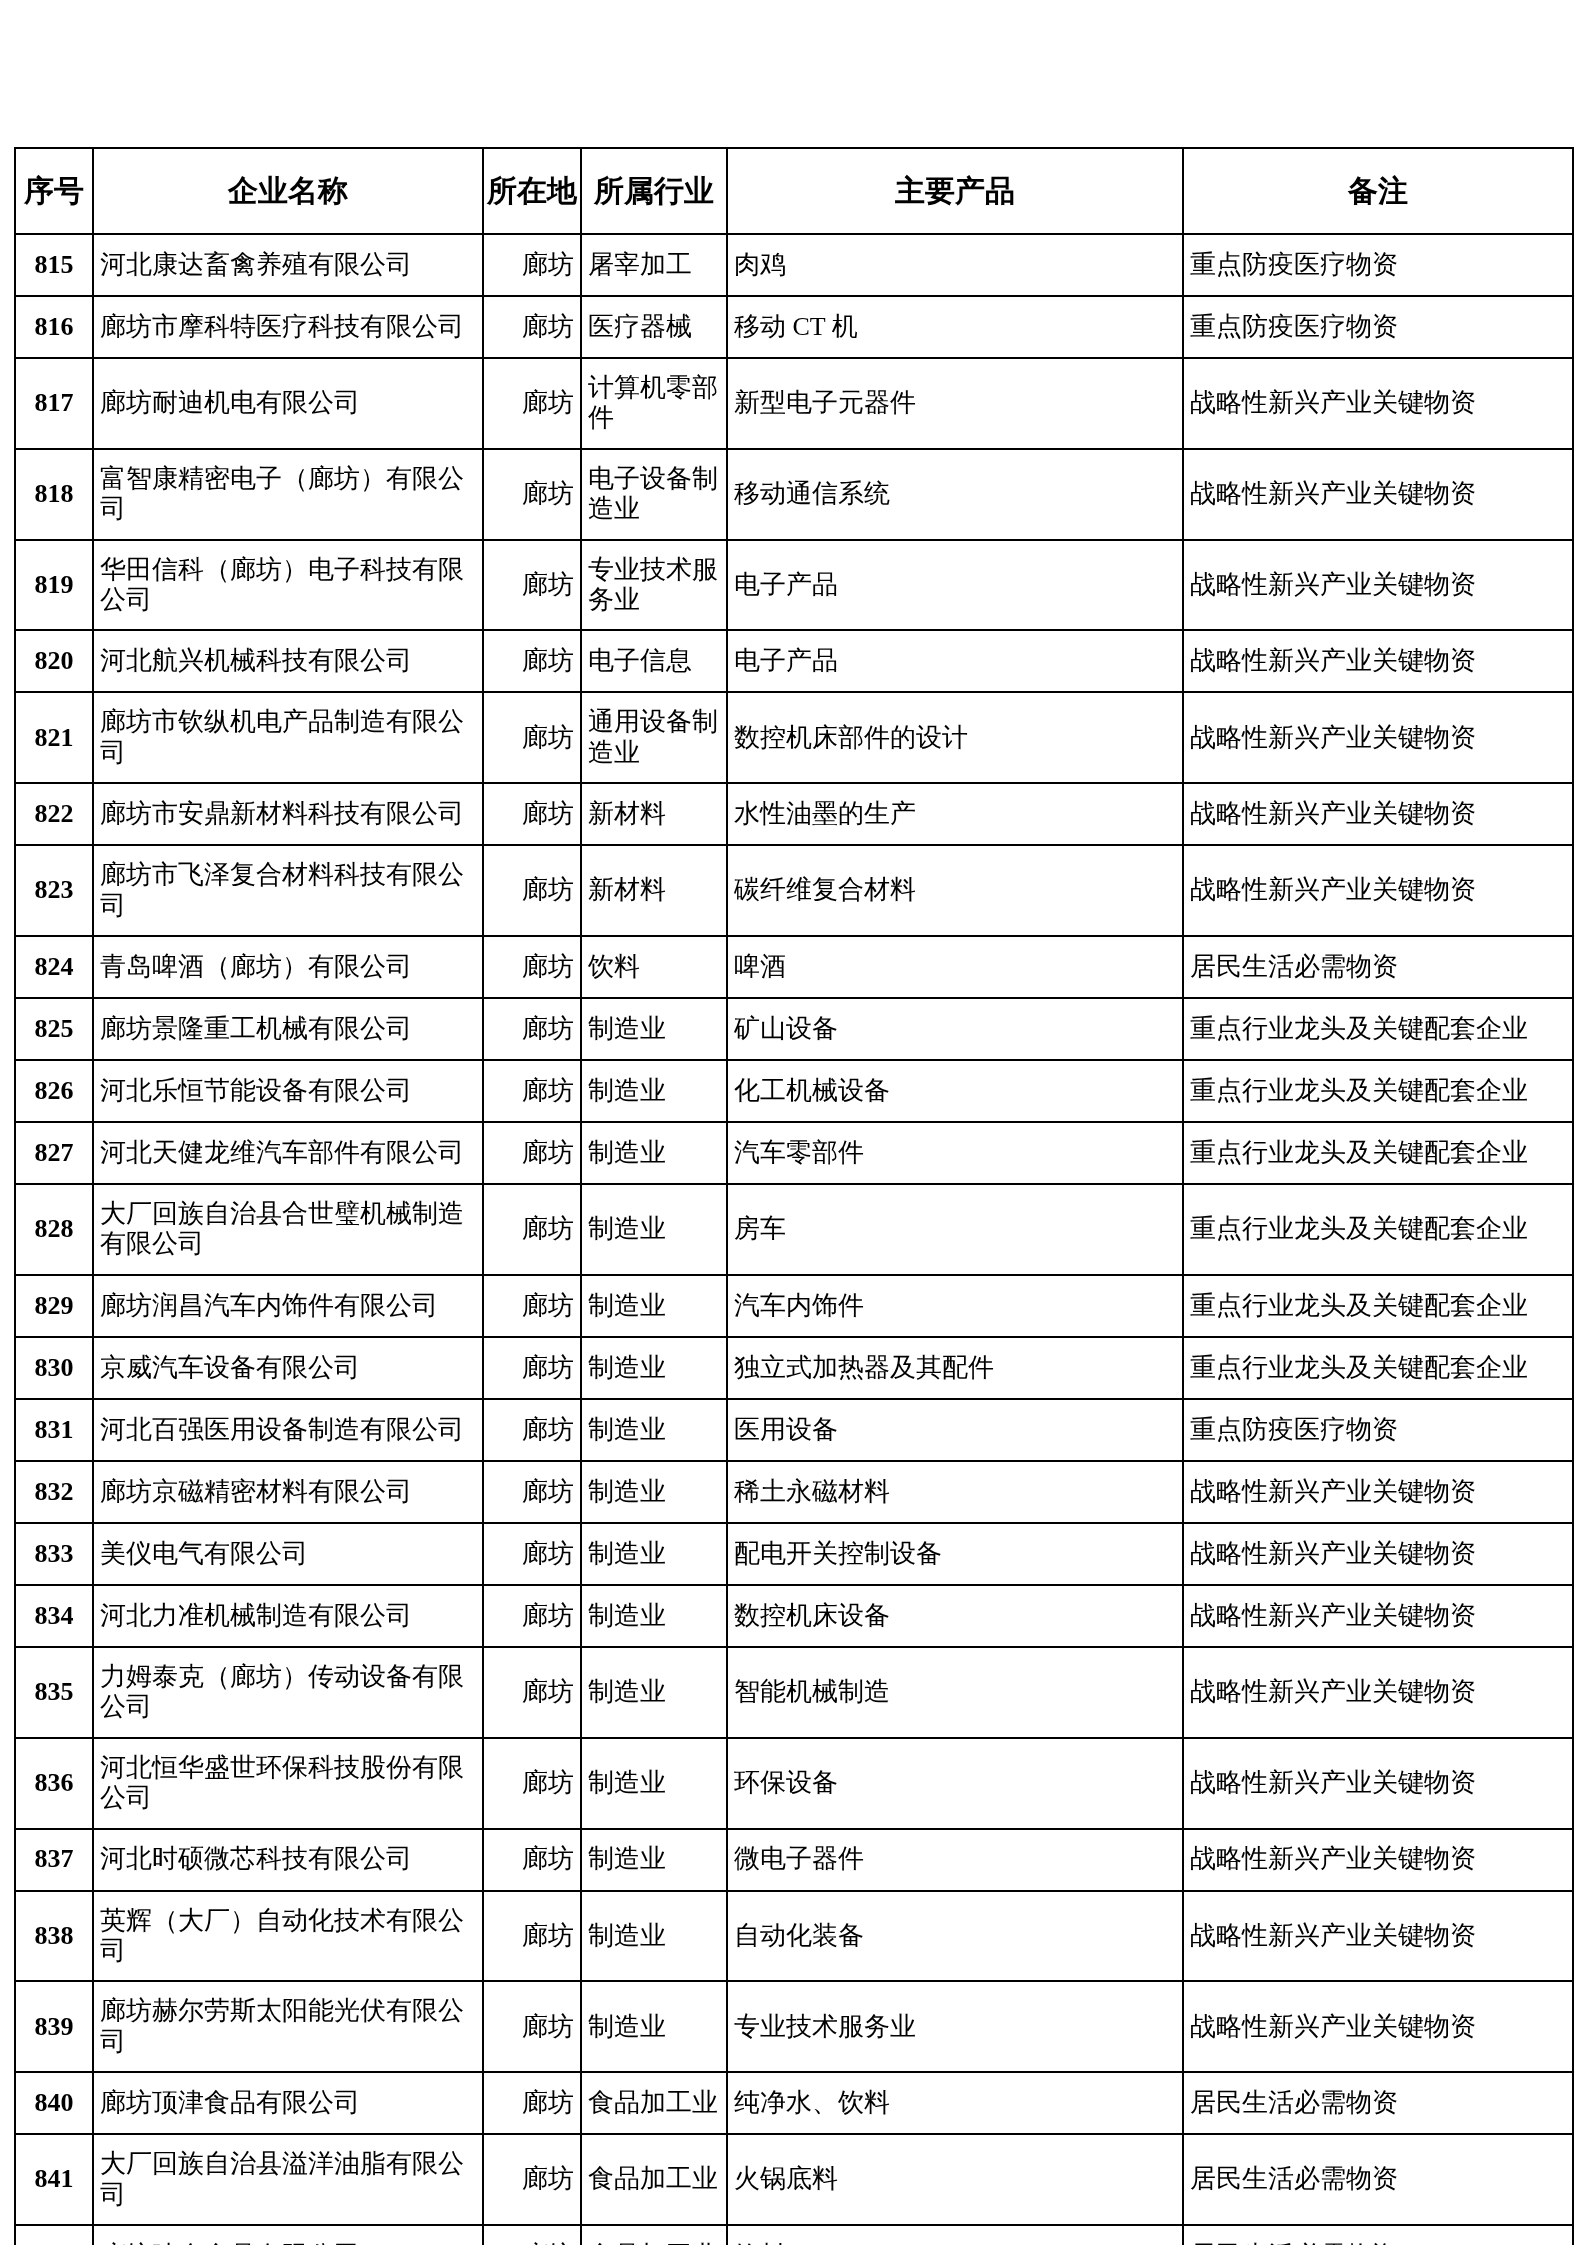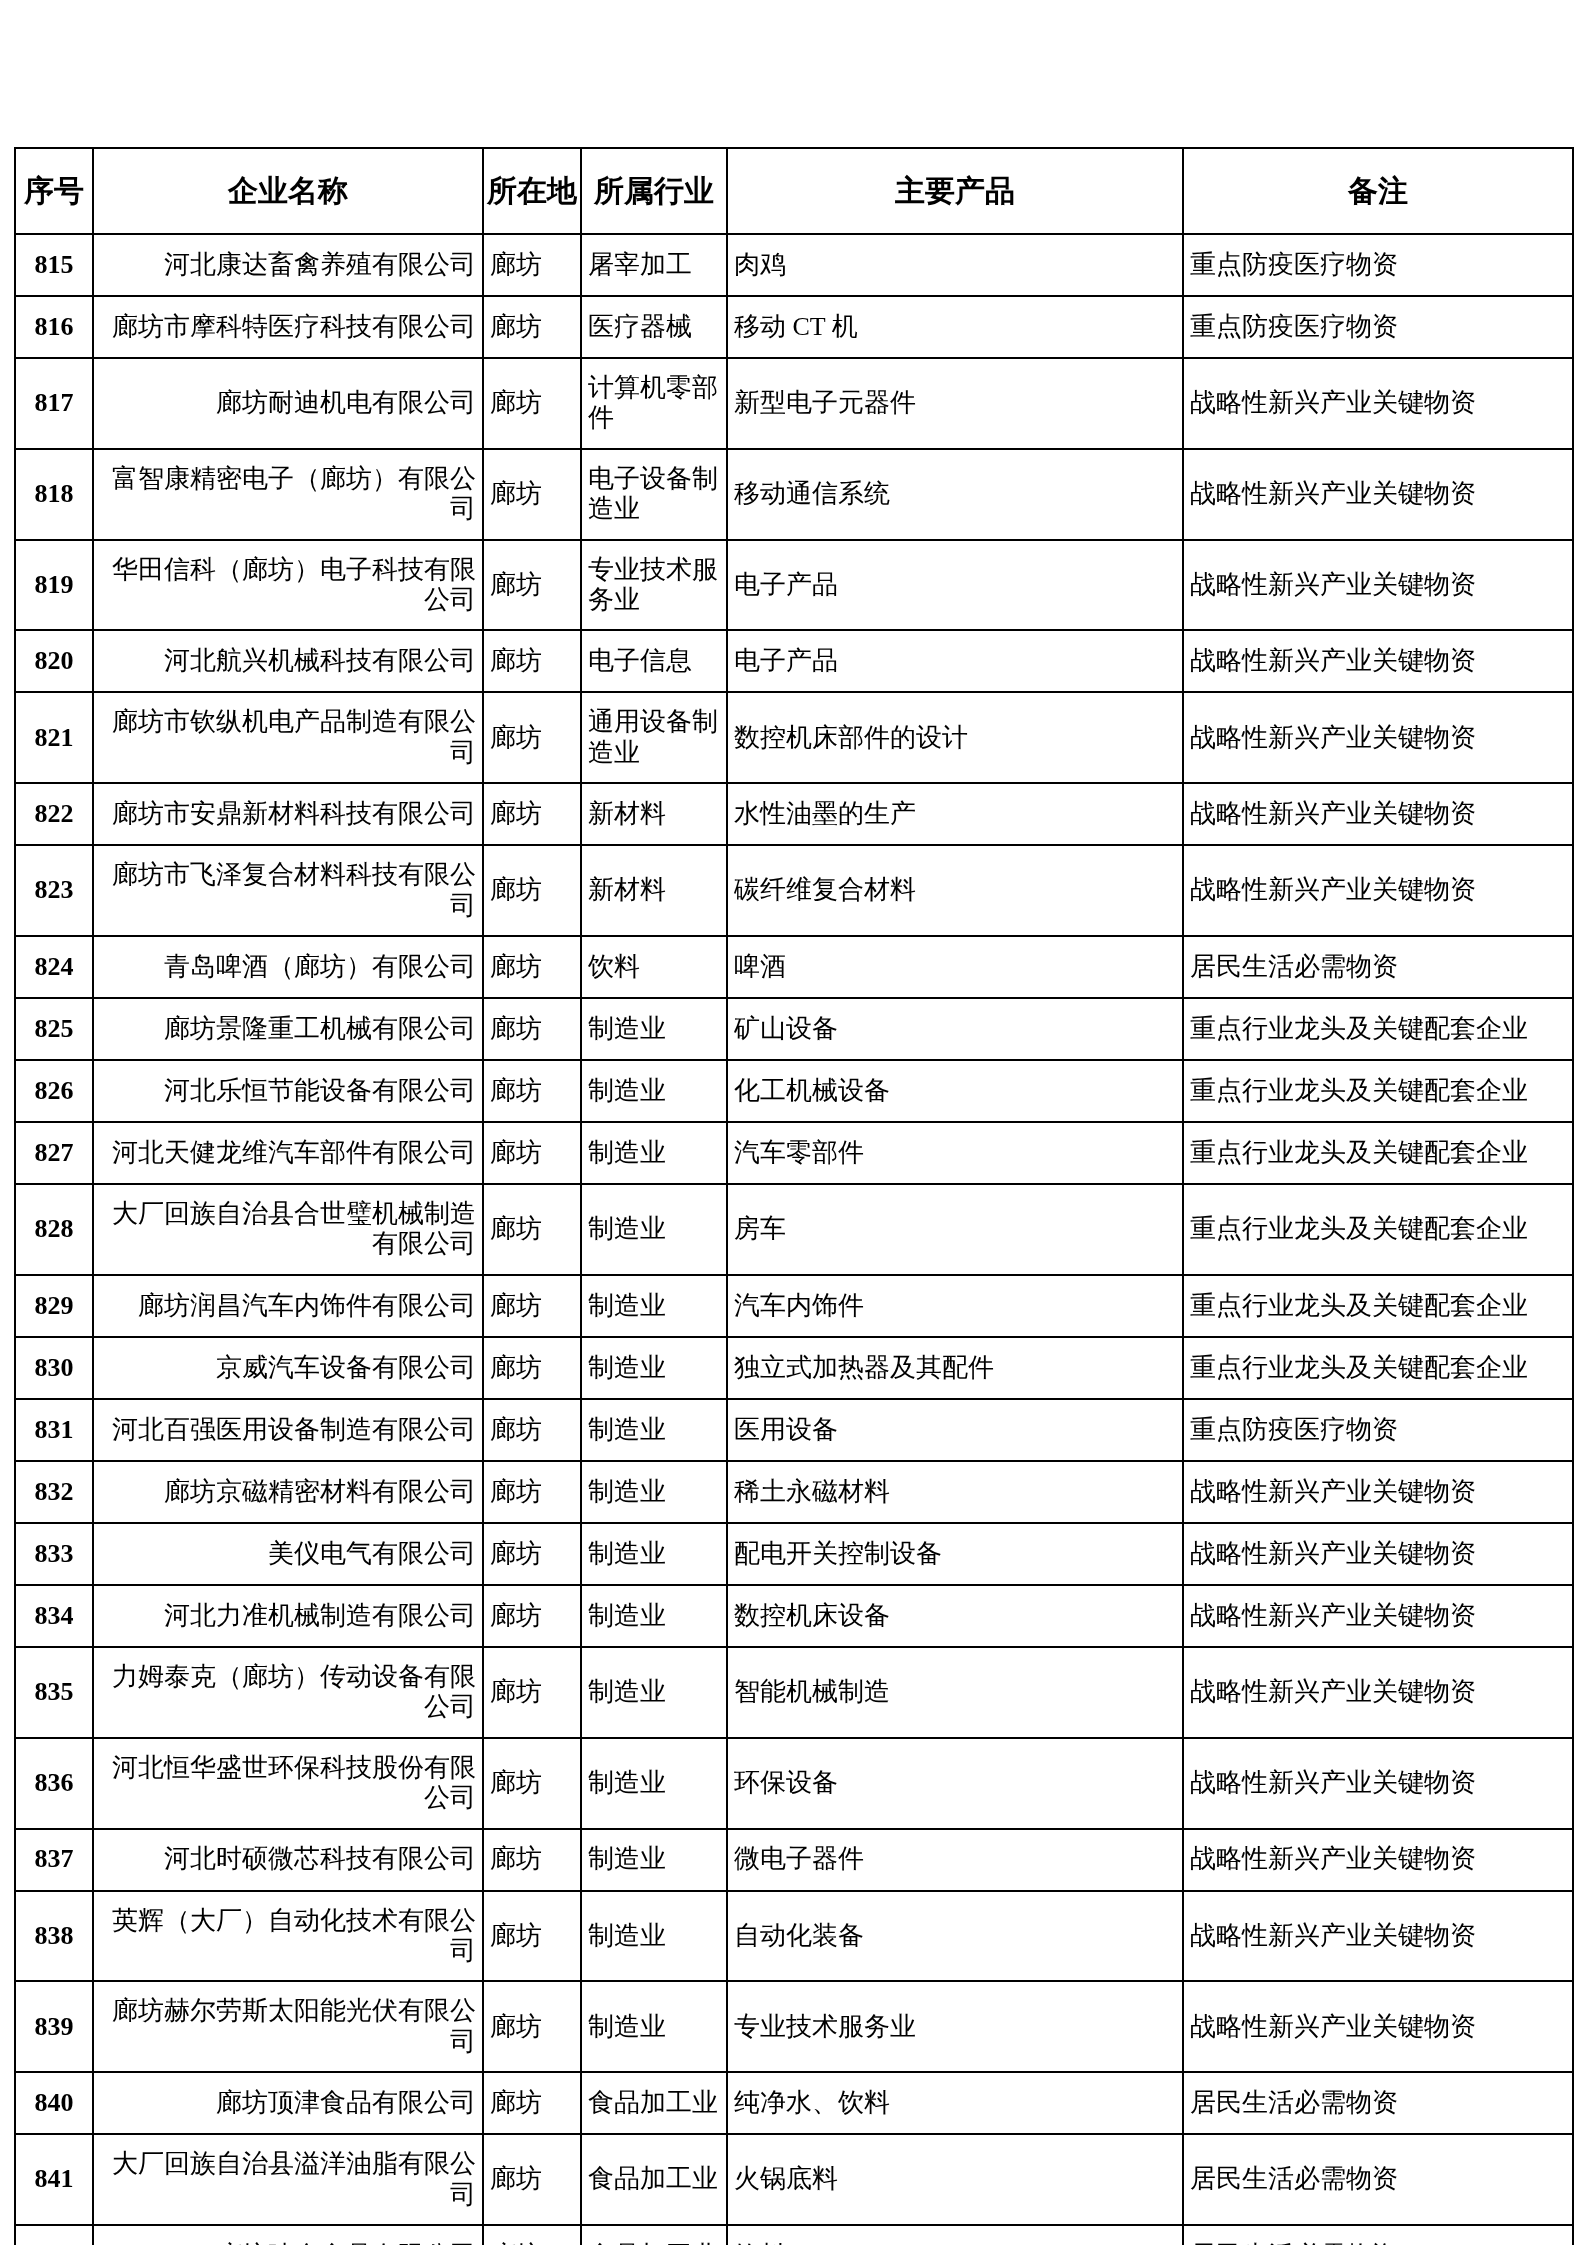--- a/index.html
+++ b/index.html
@@ -54,22 +54,22 @@
   }
   table.company-table td {
     font-size: 26px;
     line-height: 1.17;
   }
   td.col-index {
     font-weight: 700;
     text-align: center;
     font-family: Liberation Serif, serif;
   }
-  td.col-name    { text-align: right; padding-left: 8px;  padding-right: 2px; }
-  td.col-location{ text-align: left; }
+  td.col-name    { text-align: left; padding-left: 8px;  padding-right: 2px; }
+  td.col-location{ text-align: right; }
   td.col-industry{ text-align: left; padding-left: 5px;  padding-right: 2px; }
   td.col-products{ text-align: left; padding-left: 7px;  padding-right: 4px; }
   td.col-remark  { text-align: left; padding-left: 5px;  padding-right: 4px; }
 </style>
 </head>
 <body>
 
 <div class="page">
   <table class="company-table">
     <colgroup>

